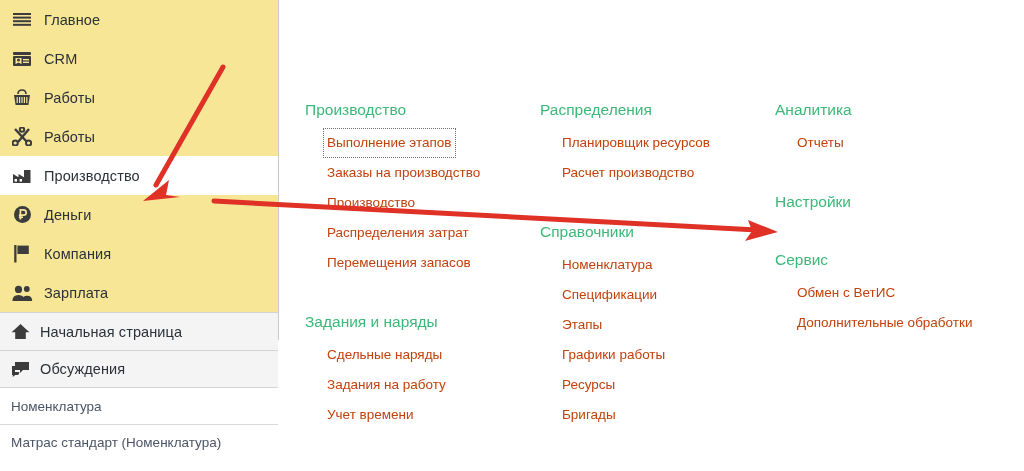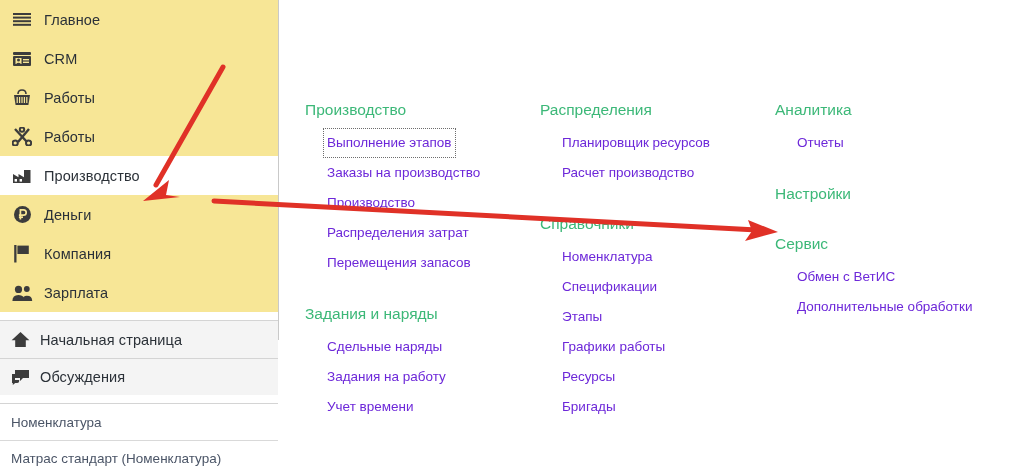--- a/index.html
+++ b/index.html
@@ -27,21 +27,20 @@
   .sidebar {
     width: 279px;
     height: 340px;
     box-sizing: border-box;
     border-right: 1px solid #c9c9c9;
     background: #ffffff;
     position: relative;
     flex: 0 0 279px;
     display: flex;
     flex-direction: column;
-    gap: 8px;
   }
   .sections-panel {
     background: #f7e696;
   }
   .nav-row {
     height: 39px;
     display: flex;
     align-items: center;
     padding-left: 11px;
     box-sizing: border-box;
@@ -120,25 +119,25 @@
 
   .group { margin-bottom: 12px; }
   .group-title {
     color: #3cb878;
     font-size: 15.5px;
     line-height: 28px;
     margin-bottom: 4px;
     white-space: nowrap;
     cursor: default;
   }
-  .group-title.spaced-top { margin-top: 22px; }
+  .group-title.spaced-top { margin-top: 30px; }
 
   .cmd {
     font-size: 13.5px;
-    color: #6d28d9;
+    color: #c2410c;
     line-height: 18px;
     padding: 5px 4px 5px 3px;
     margin-left: 18px;
     display: inline-block;
     white-space: nowrap;
     cursor: pointer;
     border: 1px dotted transparent;
   }
   .cmd.focused {
     border: 1px dotted #6d6d6d;

